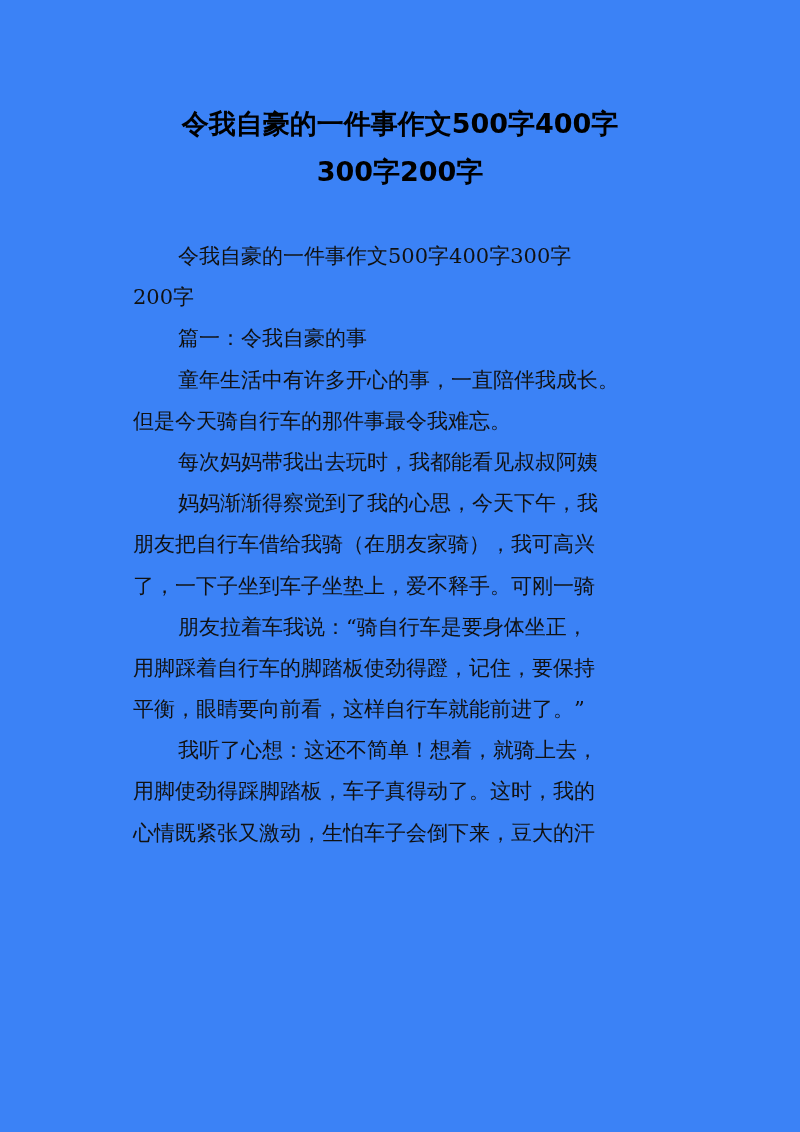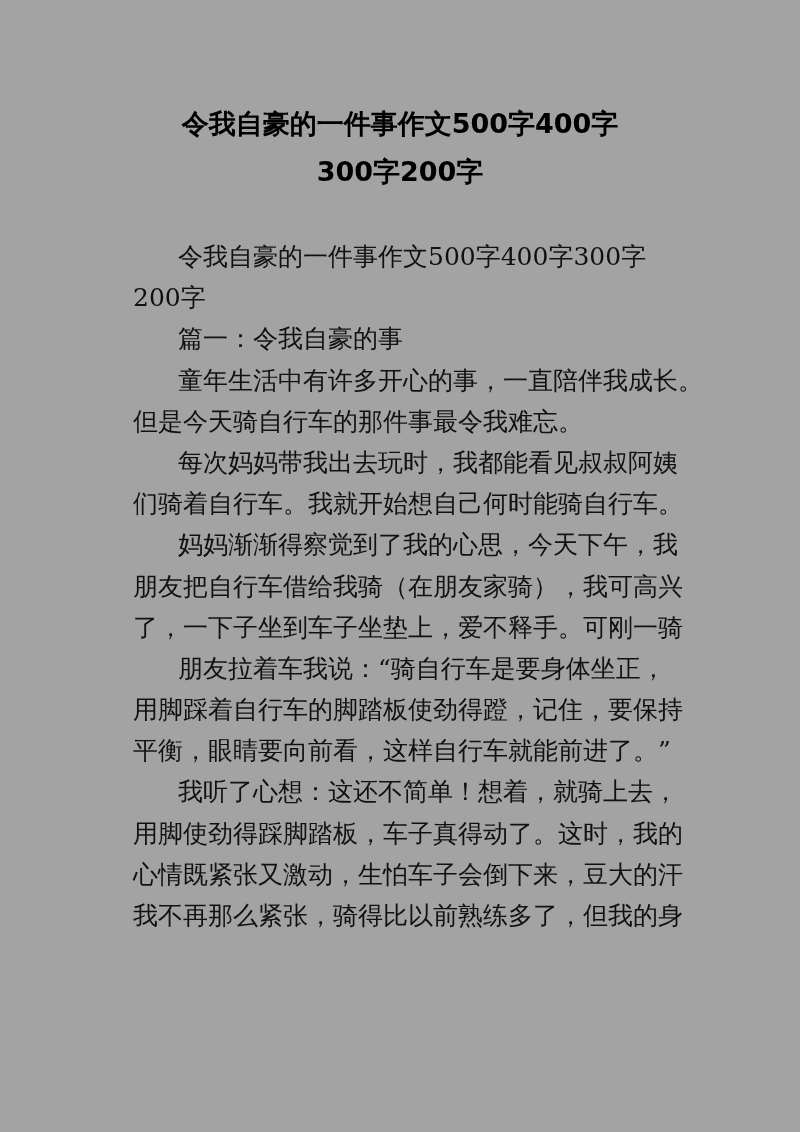--- a/index.html
+++ b/index.html
@@ -1,51 +1,49 @@
 <!DOCTYPE html>
 <html><head>
 <meta charset="utf-8">
 <style>
   html, body { margin: 0; padding: 0; background: #ffffff; }
   body { width: 800px; height: 1132px; position: relative; overflow: hidden; }
-  .page { position: absolute; left: 0; top: 0; width: 800px; height: 1132px; background: #a3a3a3; }
+  .page { position: absolute; left: 0; top: 0; width: 800px; height: 1132px; background: #3b82f6; }
   .title {
     position: absolute; left: 100px; width: 600px; top: 100px;
     text-align: center; font-family: "DejaVu Sans", "Liberation Sans", sans-serif;
     font-weight: bold; font-size: 27px; line-height: 48px; color: #000;
   }
   .title .line { display: block; white-space: nowrap; }
   .body {
     position: absolute; left: 133px; top: 236px; width: 560px;
     font-family: "DejaVu Serif", "Liberation Serif", serif;
-    font-size: 25px; line-height: 41.2px; color: #111;
+    font-size: 21px; line-height: 41.2px; color: #111;
   }
   .body .ln { display: block; white-space: nowrap; height: 41.2px; }
   .body .ind { padding-left: 45px; }
 </style>
 </head>
 <body>
 
 <div class="page">
   <div class="title">
     <span class="line">令我自豪的一件事作文500字400字</span>
     <span class="line">300字200字</span>
   </div>
   <div class="body" id="body">
       <span class="ln ind">令我自豪的一件事作文500字400字300字</span>
       <span class="ln">200字</span>
       <span class="ln ind">篇一：令我自豪的事</span>
       <span class="ln ind">童年生活中有许多开心的事，一直陪伴我成长。</span>
       <span class="ln">但是今天骑自行车的那件事最令我难忘。</span>
       <span class="ln ind">每次妈妈带我出去玩时，我都能看见叔叔阿姨</span>
-      <span class="ln">们骑着自行车。我就开始想自己何时能骑自行车。</span>
       <span class="ln ind">妈妈渐渐得察觉到了我的心思，今天下午，我</span>
       <span class="ln">朋友把自行车借给我骑（在朋友家骑），我可高兴</span>
       <span class="ln">了，一下子坐到车子坐垫上，爱不释手。可刚一骑</span>
       <span class="ln ind">朋友拉着车我说：“骑自行车是要身体坐正，</span>
       <span class="ln">用脚踩着自行车的脚踏板使劲得蹬，记住，要保持</span>
       <span class="ln">平衡，眼睛要向前看，这样自行车就能前进了。”</span>
       <span class="ln ind">我听了心想：这还不简单！想着，就骑上去，</span>
       <span class="ln">用脚使劲得踩脚踏板，车子真得动了。这时，我的</span>
       <span class="ln">心情既紧张又激动，生怕车子会倒下来，豆大的汗</span>
-      <span class="ln">我不再那么紧张，骑得比以前熟练多了，但我的身</span>
     </div>
 </div>
 
 </body></html>

